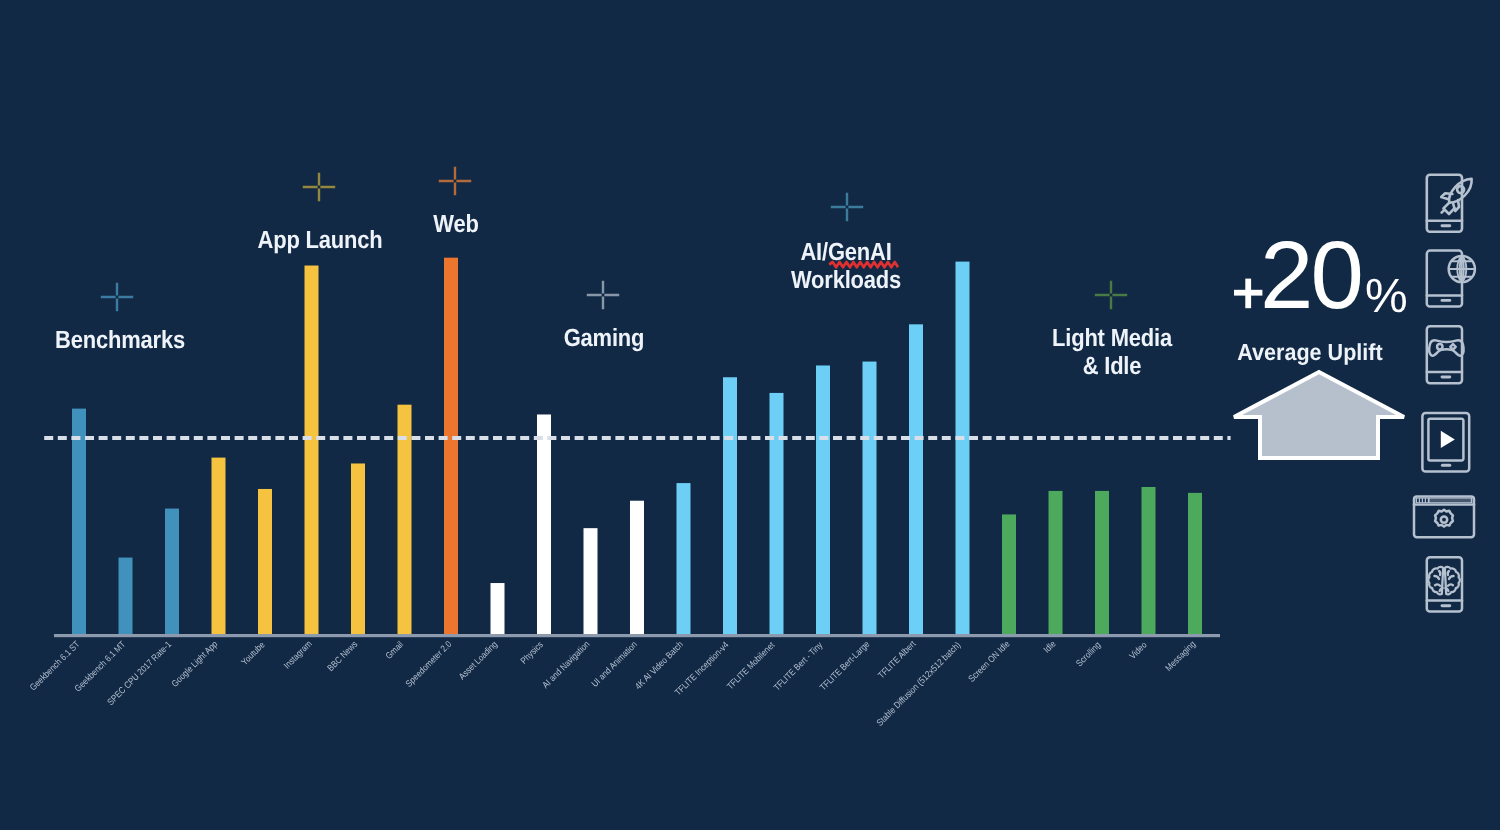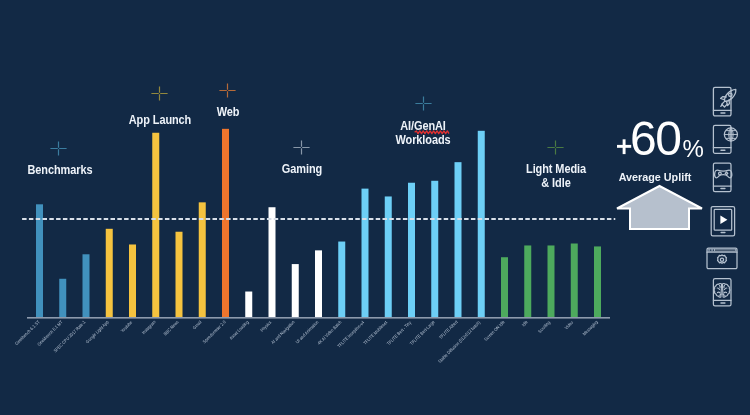--- a/index.html
+++ b/index.html
@@ -120,21 +120,21 @@
       <div class="xlab" style="left: 398.5px; top: 318.6px; width: 200px;"><span>Messaging</span></div>
     </div>
 
   <div class="abs" style="left:600px;top:114px;width:110px;">
     <div style="position:relative;height:50px;">
       <svg class="abs" style="left:16.5px;top:25px" width="16" height="17" viewBox="0 0 16 17">
         <rect x="0" y="5.9" width="14.2" height="2.9" fill="#ffffff"></rect>
         <rect x="5.65" y="0.3" width="2.9" height="14.8" fill="#ffffff"></rect>
       </svg>
       <span style="position:absolute;left:30px;top:1.3px;font-size:48px;font-weight:400;
-                   color:#ffffff;letter-spacing:-1.4px;line-height:1;">60</span>
+                   color:#ffffff;letter-spacing:-1.4px;line-height:1;">20</span>
       <span style="position:absolute;left:82.5px;top:22.5px;font-size:24px;font-weight:400;
                    color:#ffffff;line-height:1;">%</span>
     </div>
     <div style="position:absolute;left:0;top:57px;width:110px;text-align:center;
                 font-size:11.6px;font-weight:700;color:#eef3f9;line-height:1;
                 transform:scaleX(0.93);transform-origin:50% 50%;">Average Uplift</div>
   </div>
 
   <svg class="abs" style="left:612px;top:183px" width="95" height="50" viewBox="0 0 95 50">
     <polygon points="47.5,3 90,25.5 77,25.5 77,46 18,46 18,25.5 5,25.5" fill="#b6c0cd" stroke="#ffffff" stroke-width="2" stroke-linejoin="miter"></polygon>

